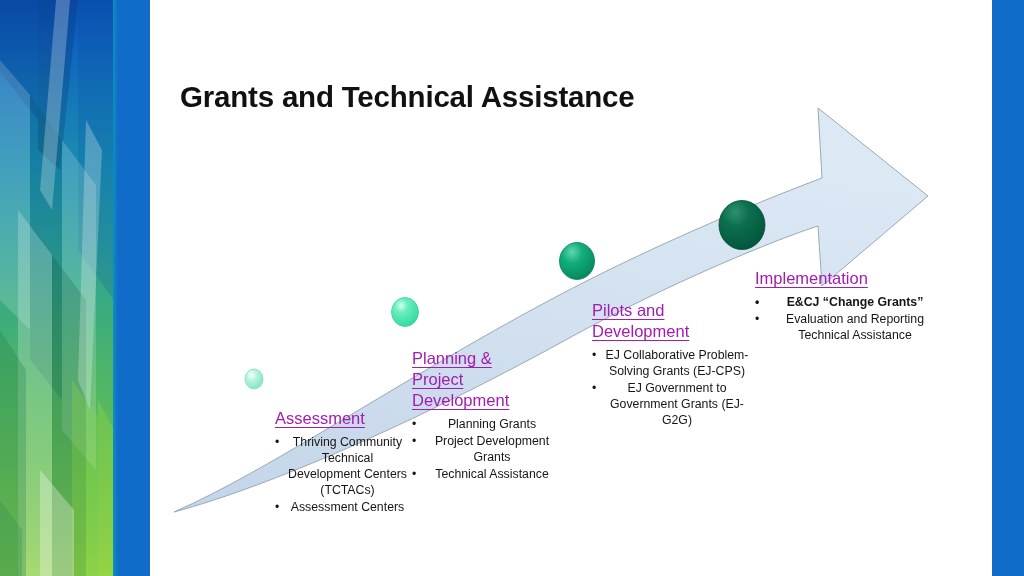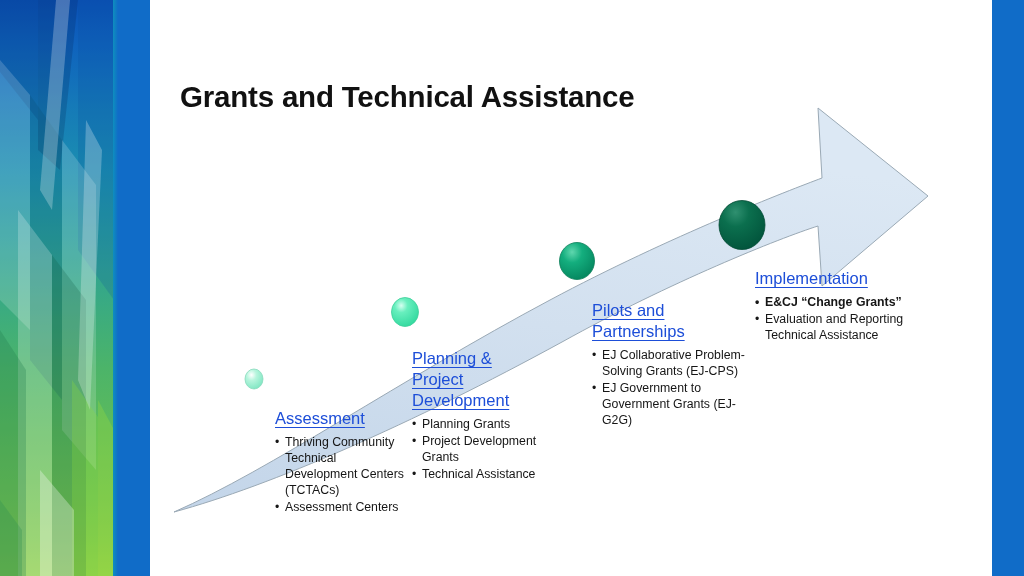--- a/index.html
+++ b/index.html
@@ -85,30 +85,31 @@
     position: absolute;
     left: 0; top: 0;
     width: 842px; height: 576px;
   }
 
   .block {
     position: absolute;
   }
   .block .head {
     font-size: 16.5px;
-    color: #1d4ed8;
+    color: #a21caf;
     text-decoration: underline;
     text-underline-offset: 2.5px;
     line-height: 1.28;
     white-space: pre-line;
   }
   .block ul {
     list-style: none;
     margin: 6px 0 0 0;
     padding: 0;
+    text-align: center;
   }
   .block li {
     position: relative;
     font-size: 12.3px;
     color: #161616;
     line-height: 1.30;
     padding-left: 10px;
     margin-bottom: 1px;
   }
   .block li::before {
@@ -242,21 +243,21 @@
 Development</div>
       <ul>
         <li>Planning Grants</li>
         <li>Project Development Grants</li>
         <li>Technical Assistance</li>
       </ul>
     </div>
 
     <div class="block" id="blk-pilots">
       <div class="head">Pilots and
-Partnerships</div>
+Development</div>
       <ul>
         <li>EJ Collaborative Problem-Solving Grants (EJ-CPS)</li>
         <li>EJ Government to Government Grants (EJ-G2G)</li>
       </ul>
     </div>
 
     <div class="block" id="blk-impl">
       <div class="head">Implementation</div>
       <ul>
         <li class="bold">E&amp;CJ “Change Grants”</li>

